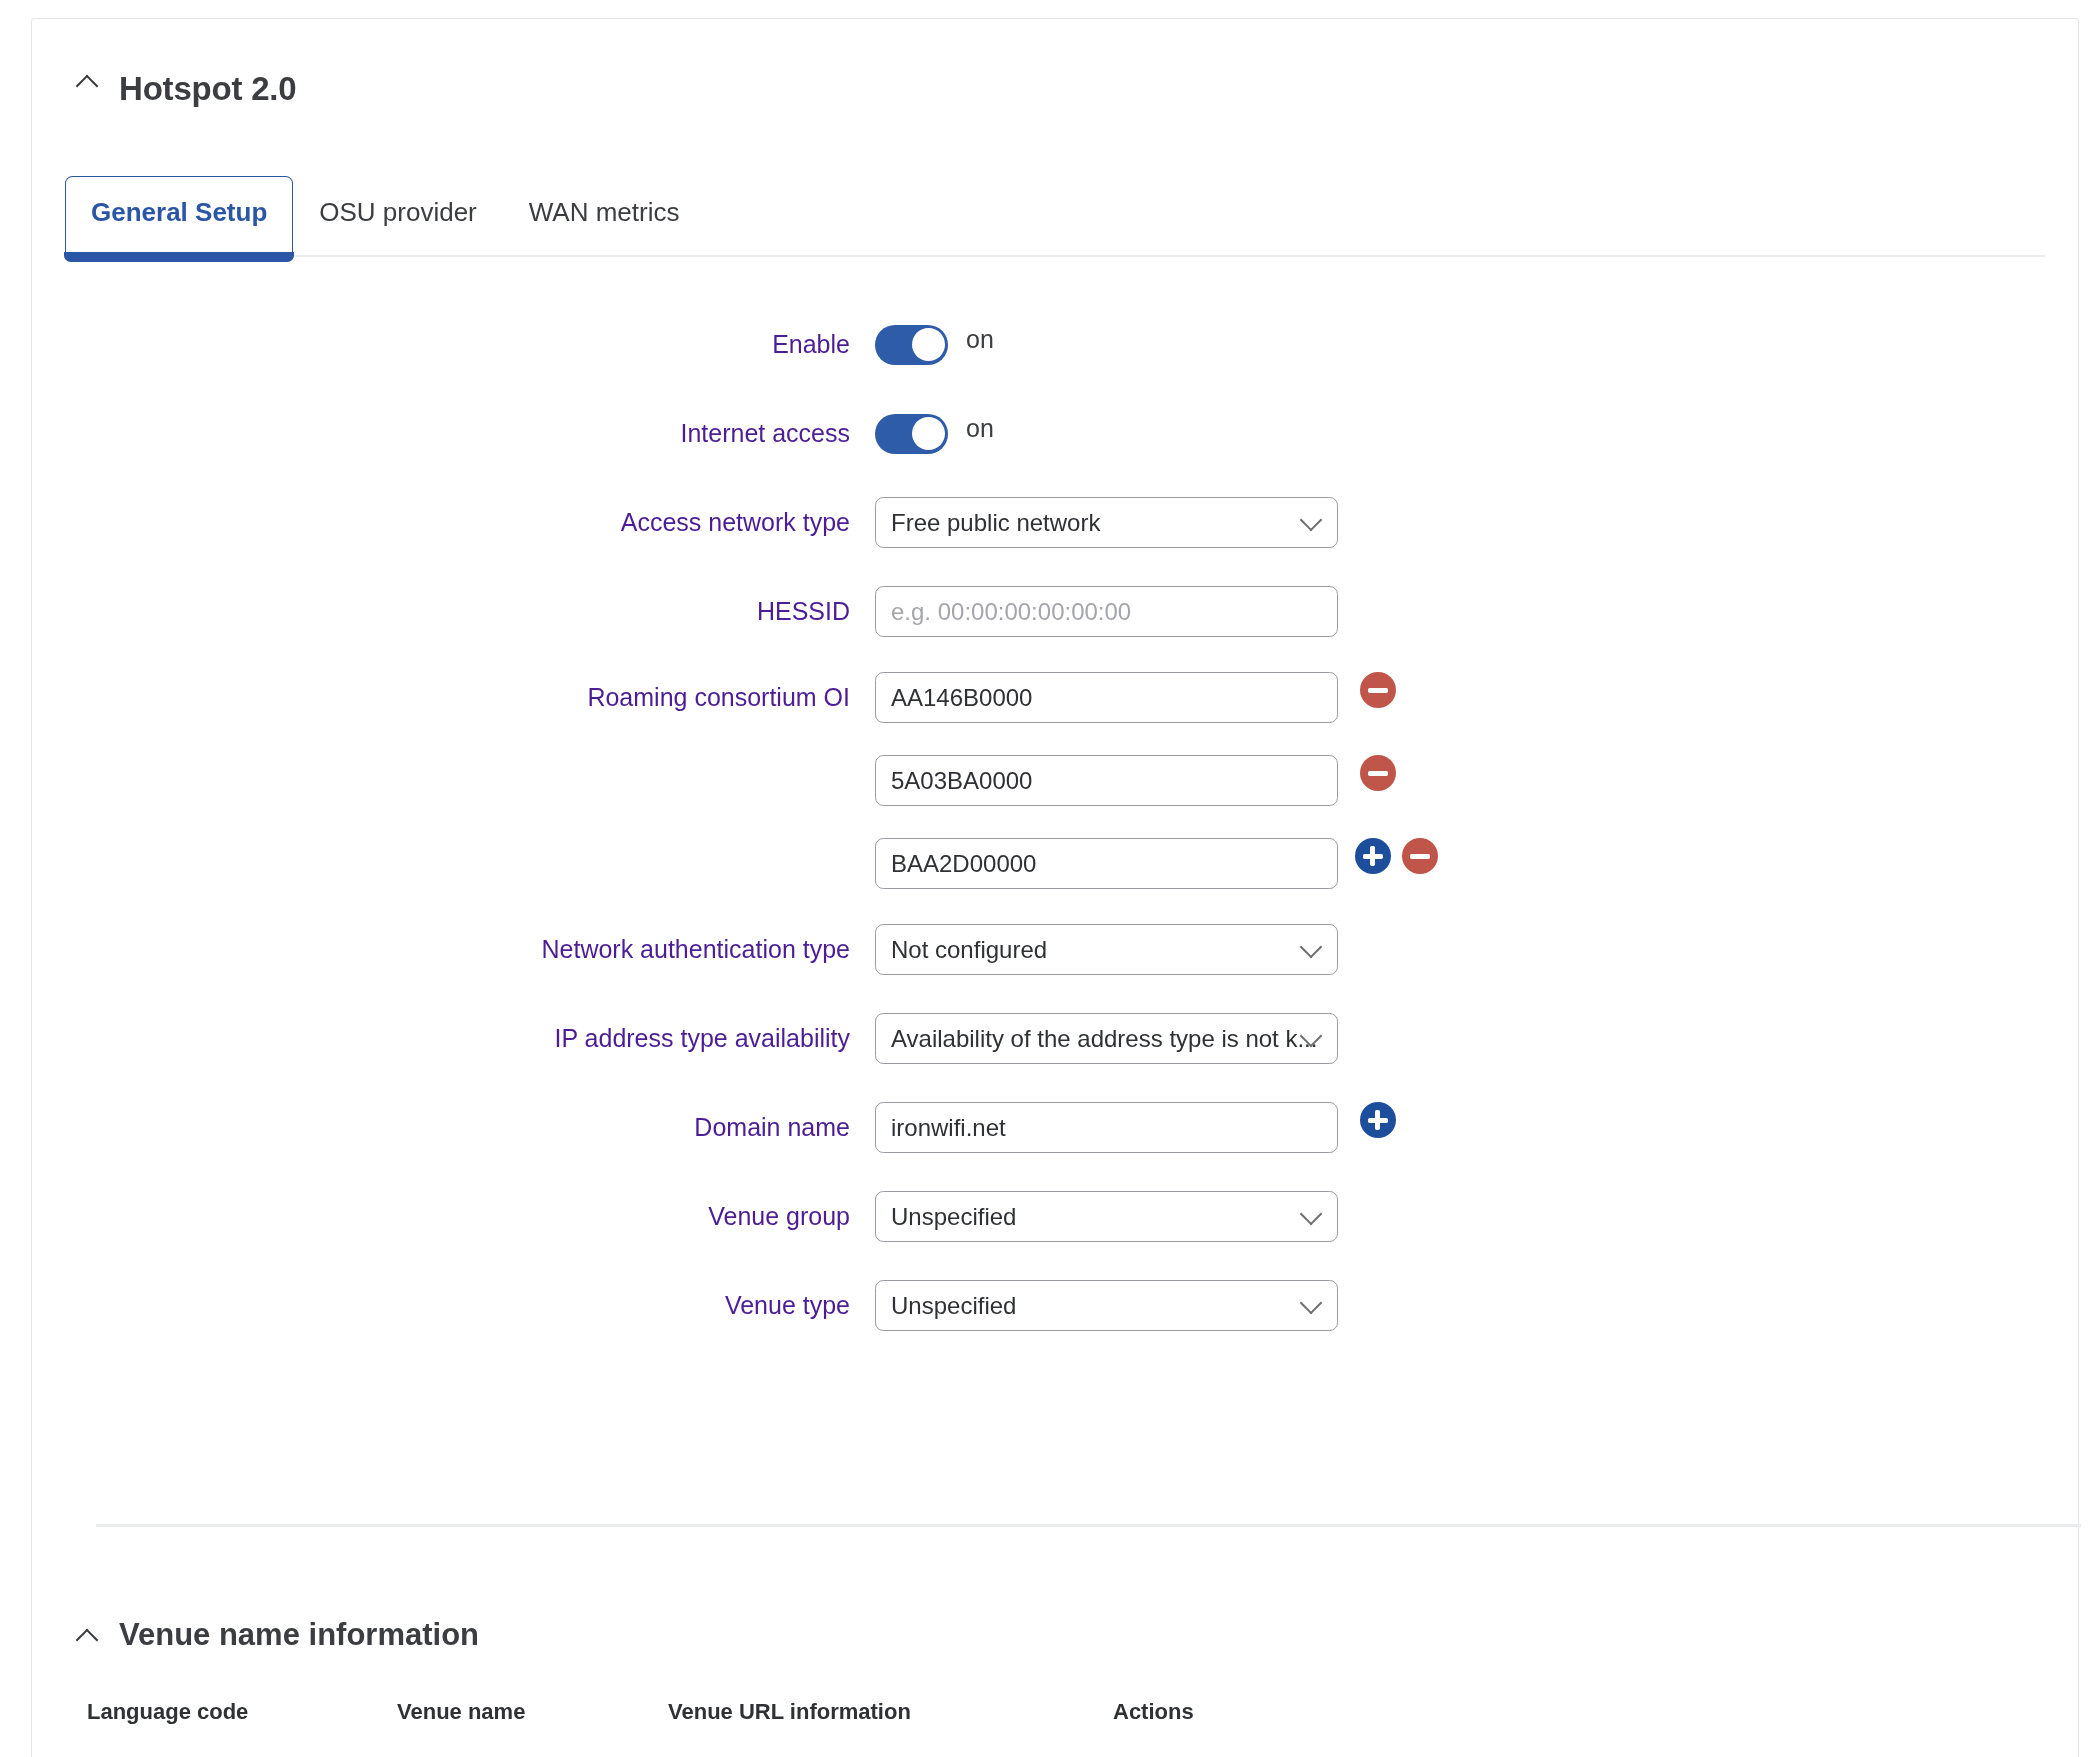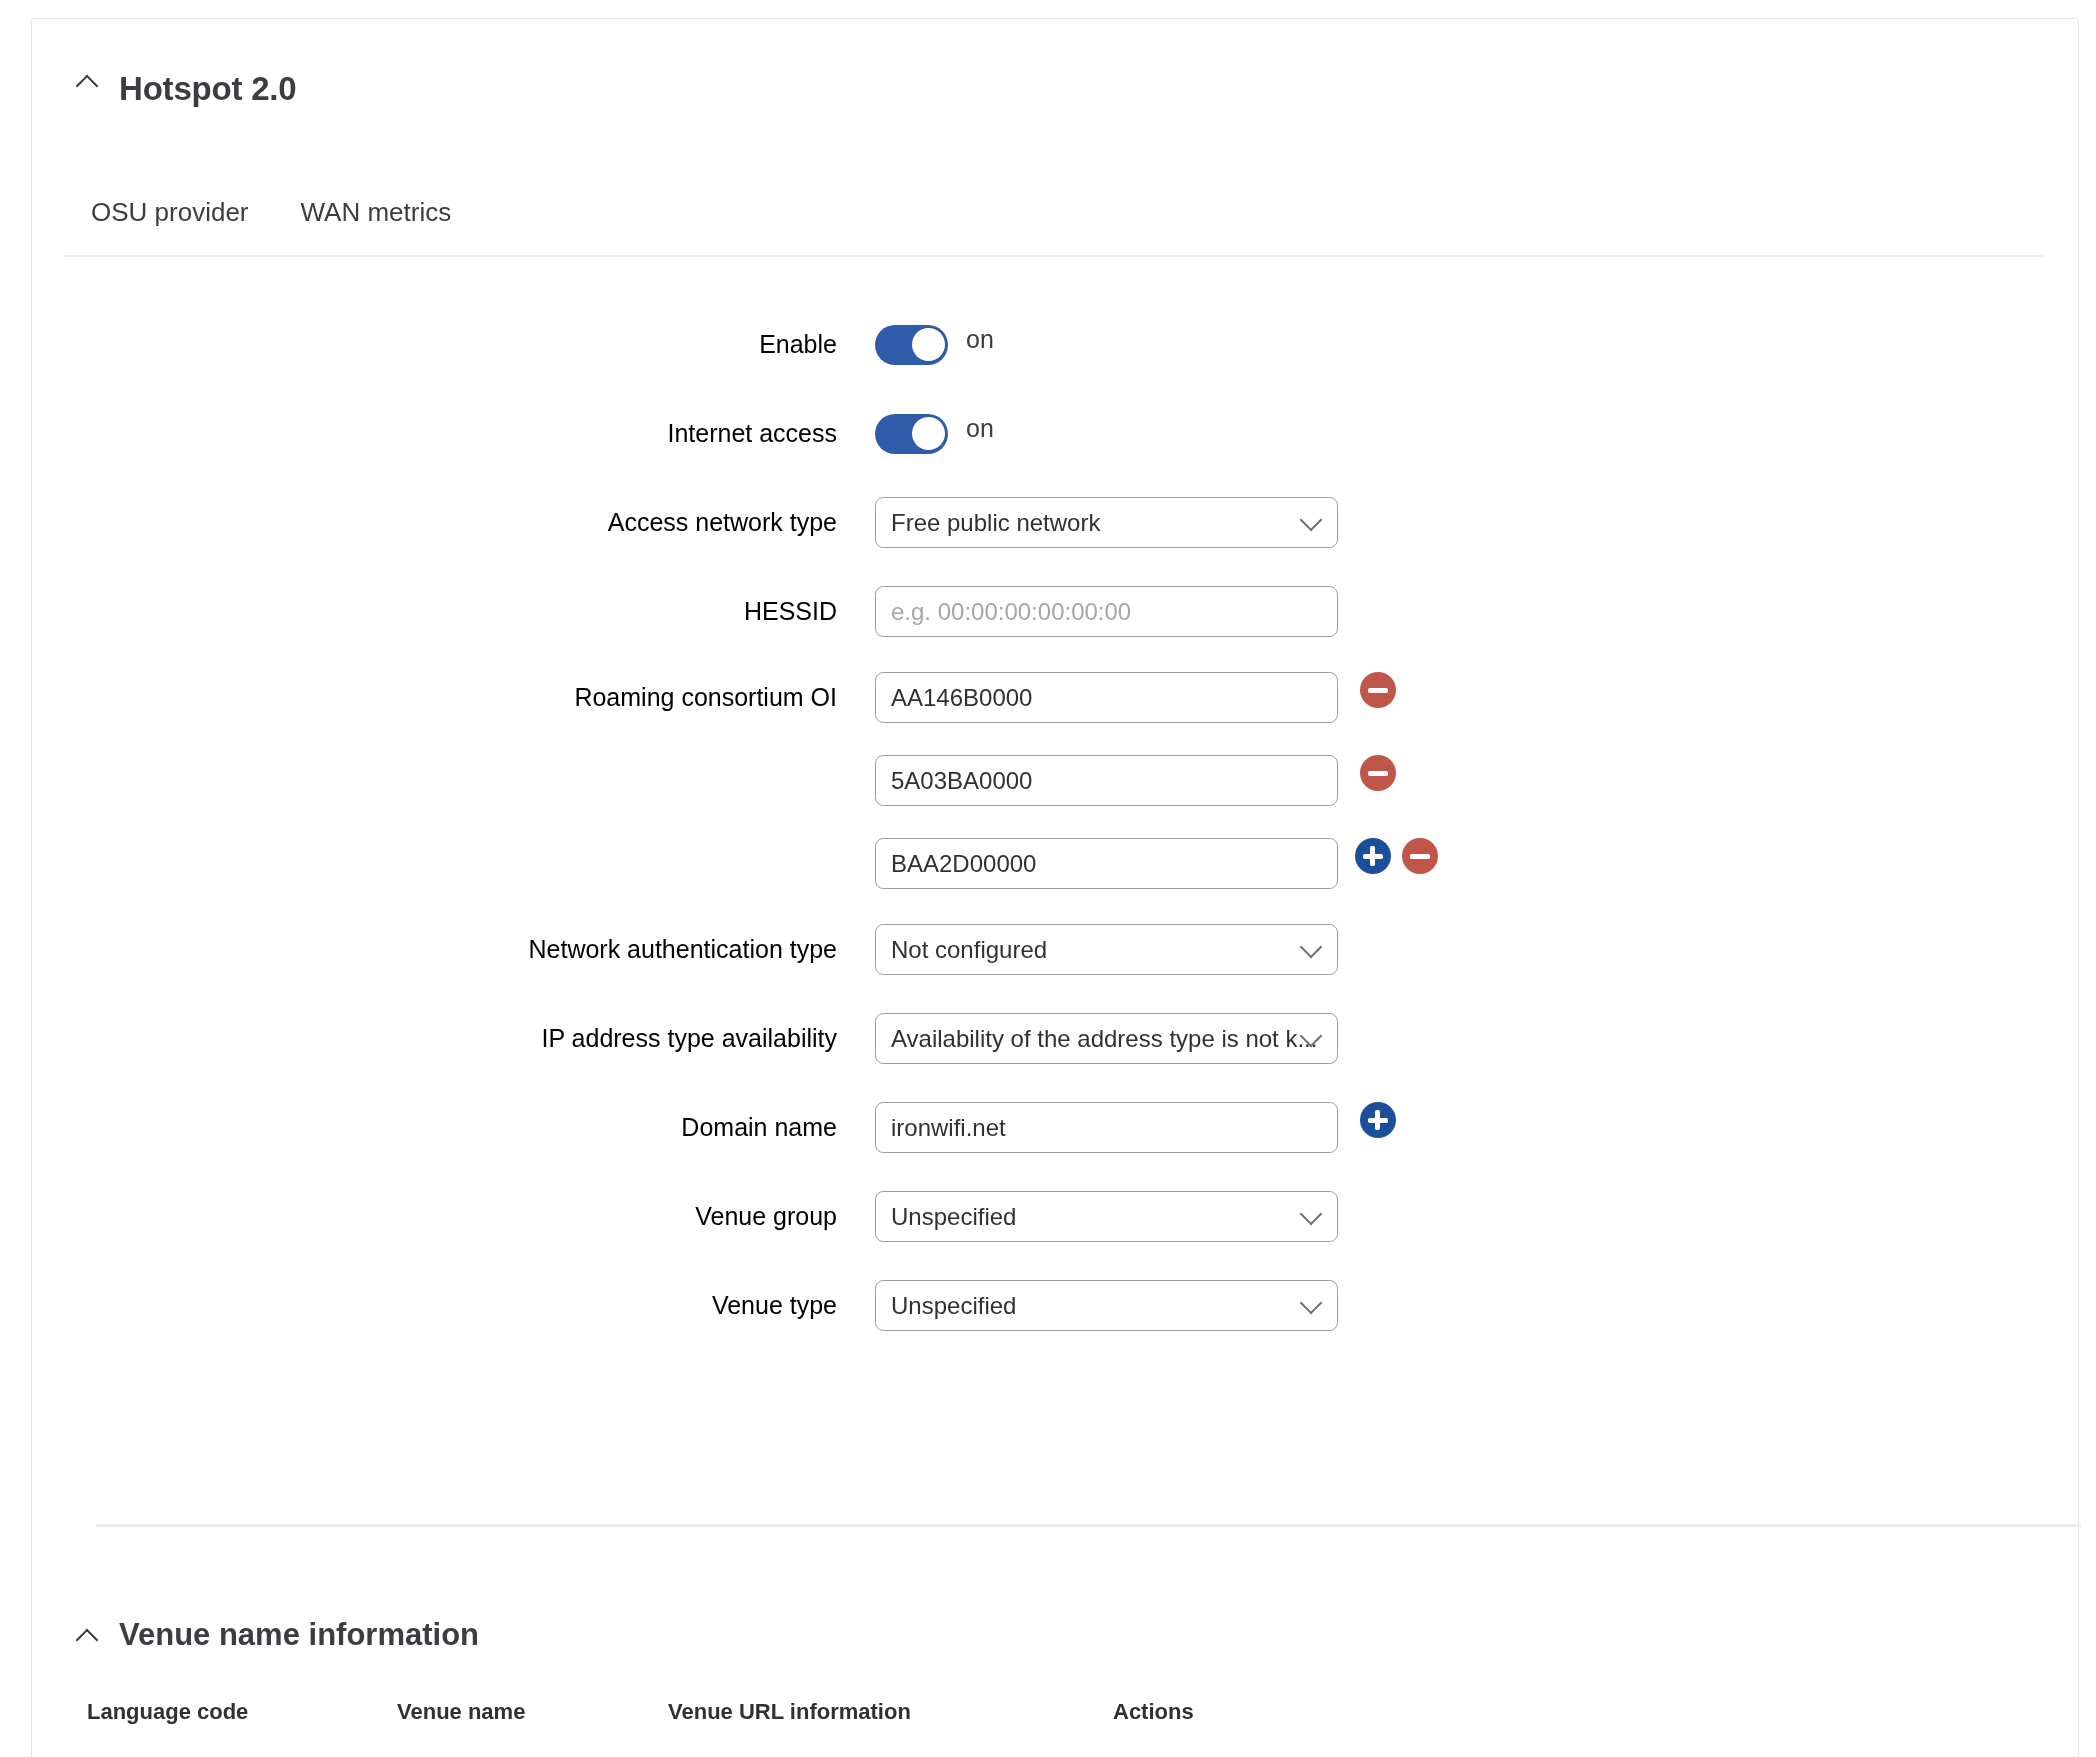--- a/index.html
+++ b/index.html
@@ -100,23 +100,23 @@
   }
   .row {
     display: flex;
     align-items: center;
     margin-bottom: 0;
     height: 89px;
   }
   .label {
     width: 843px;
     text-align: right;
-    padding-right: 38px;
+    padding-right: 25px;
     font-size: 25px;
-    color: #000000;
+    color: #4c1d95;
     white-space: nowrap;
   }
   .control { display: flex; align-items: flex-start; }
 
   
   .toggle {
     width: 73px; height: 40px;
     border-radius: 20px;
     background: #2f5ca8;
     position: relative;
@@ -250,20 +250,21 @@
 <body>
 
 <div class="card">
 
   <div class="section-header">
     <span class="chev-up"></span>
     <span class="section-title">Hotspot 2.0</span>
   </div>
 
   <div class="tabbar">
+    <div class="tab active">General Setup</div>
     <div class="tab">OSU provider</div>
     <div class="tab">WAN metrics</div>
   </div>
 
   <div class="form">
 
     <div class="row">
       <div class="label">Enable</div>
       <div class="control">
         <div class="toggle">

